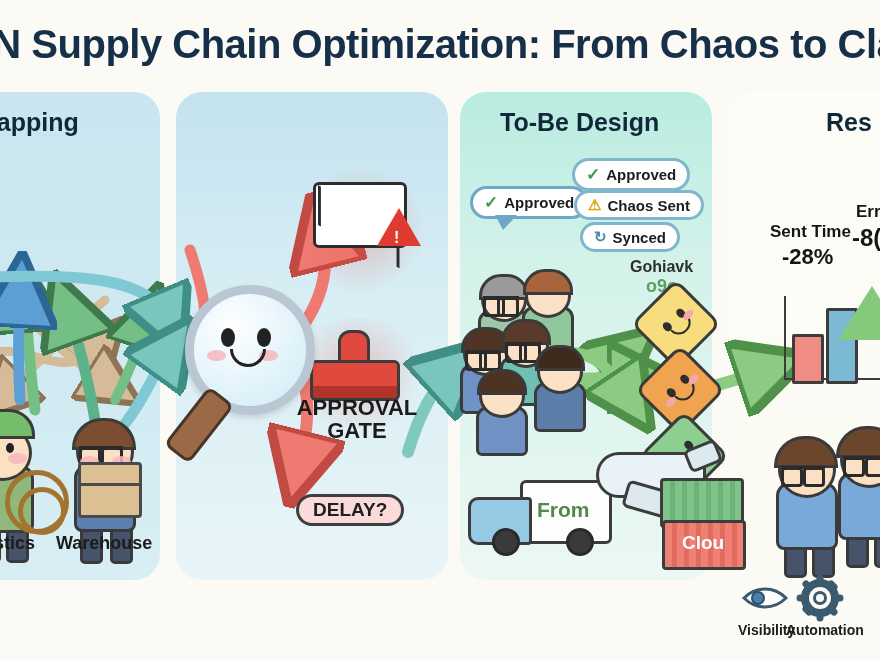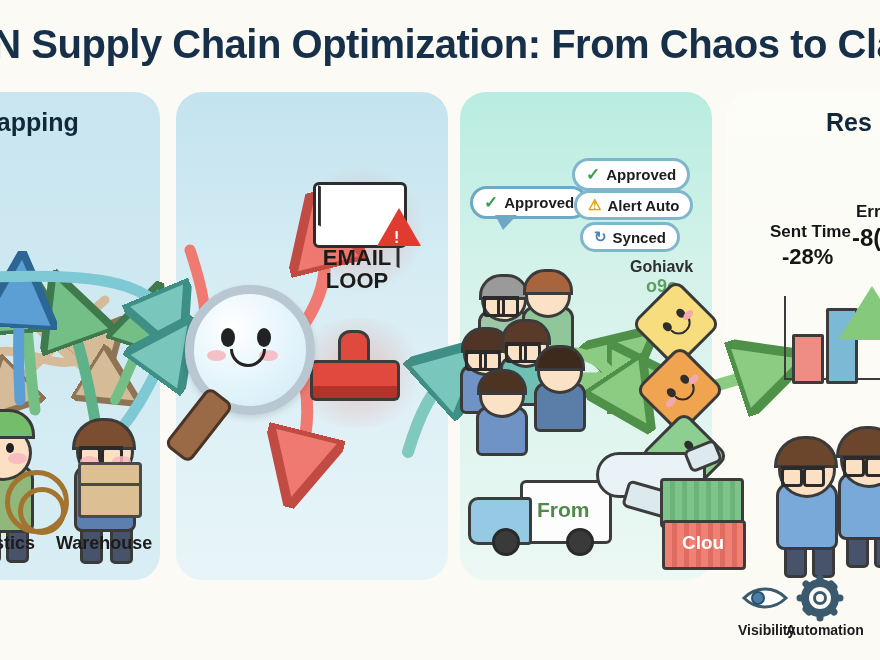--- a/index.html
+++ b/index.html
@@ -149,20 +149,21 @@
 <div class="stage">
 
   <div class="panel p1"></div>
   <div class="panel p2"></div>
   <div class="panel p3"></div>
   <div class="panel p4"></div>
 
   <div class="title">IN Supply Chain Optimization: From Chaos to Cla</div>
 
   <div class="ptitle t1">Mapping</div>
+  <div class="ptitle t3">To-Be Design</div>
   <div class="ptitle t4">Res</div>
 
   <svg class="conn">
     <defs>
       <marker id="mTan" markerWidth="7" markerHeight="7" refX="3" refY="3.5" orient="auto">
         <path d="M0,0 L7,3.5 L0,7 z" fill="#d6bb99" stroke="#8d7455" stroke-width=".7"></path>
       </marker>
       <marker id="mGrn" markerWidth="7" markerHeight="7" refX="3" refY="3.5" orient="auto">
         <path d="M0,0 L7,3.5 L0,7 z" fill="#74bf86" stroke="#3f7a4f" stroke-width=".7"></path>
       </marker>
@@ -231,49 +232,50 @@
   </div>
   <div class="box" style="left:78px;top:462px;"></div>
 
   <div class="bottomlbl" style="left:-22px;">gistics</div>
   <div class="bottomlbl" style="left:56px;">Warehouse</div>
 
   <div class="redglow" style="left:296px;top:165px;width:130px;height:130px;"></div>
   <div class="envelope"></div>
   <div class="warn"></div>
   <div class="warn-b">!</div>
-  <div class="lbl" style="left:296px;top:246px;width:122px;font-size:22px;line-height:1.05;white-space:normal;">EMAIL LOOP</div>
 
   <div class="redglow" style="left:288px;top:318px;width:140px;height:110px;"></div>
   <div class="stamp-top"></div>
   <div class="stamp-base"></div>
   <div class="stamp-shadow"></div>
+  <div class="lbl" style="left:296px;top:396px;width:122px;font-size:22px;line-height:1.05;white-space:normal;">APPROVAL GATE</div>
 
   <div class="maglass">
     <div class="eye" style="left:27px;top:34px;"></div>
     <div class="eye" style="left:63px;top:34px;"></div>
     <div class="blush" style="left:13px;top:56px;"></div>
     <div class="blush" style="left:65px;top:56px;"></div>
     <div class="smile" style="left:36px;top:55px;"></div>
   </div>
   <div class="handle"></div>
 
+  <div class="pill" style="left:296px;top:494px;">DELAY?</div>
 
   <div class="bubble" style="left:470px;top:186px;">
     <span class="tick">✓</span>
     <span>Approved</span>
   </div>
 
   <div class="badge" style="left:572px;top:158px;">
     <span class="tick">✓</span>
     <span>Approved</span>
   </div>
   <div class="badge" style="left:574px;top:190px;">
     <span class="bell">⚠</span>
-    <span>Alert Auto</span>
+    <span>Chaos Sent</span>
   </div>
   <div class="badge" style="left:580px;top:222px;">
     <span class="sync">↻</span>
     <span>Synced</span>
   </div>
 
   <div class="gq" style="left:630px;top:258px;font-size:16px;color:#2e2e2e;">Gohiavk</div>
   <div class="gq" style="left:646px;top:276px;font-size:18px;color:#5f9e63;">o9o</div>
 
   <div class="person" style="left:478px;top:276px;">

